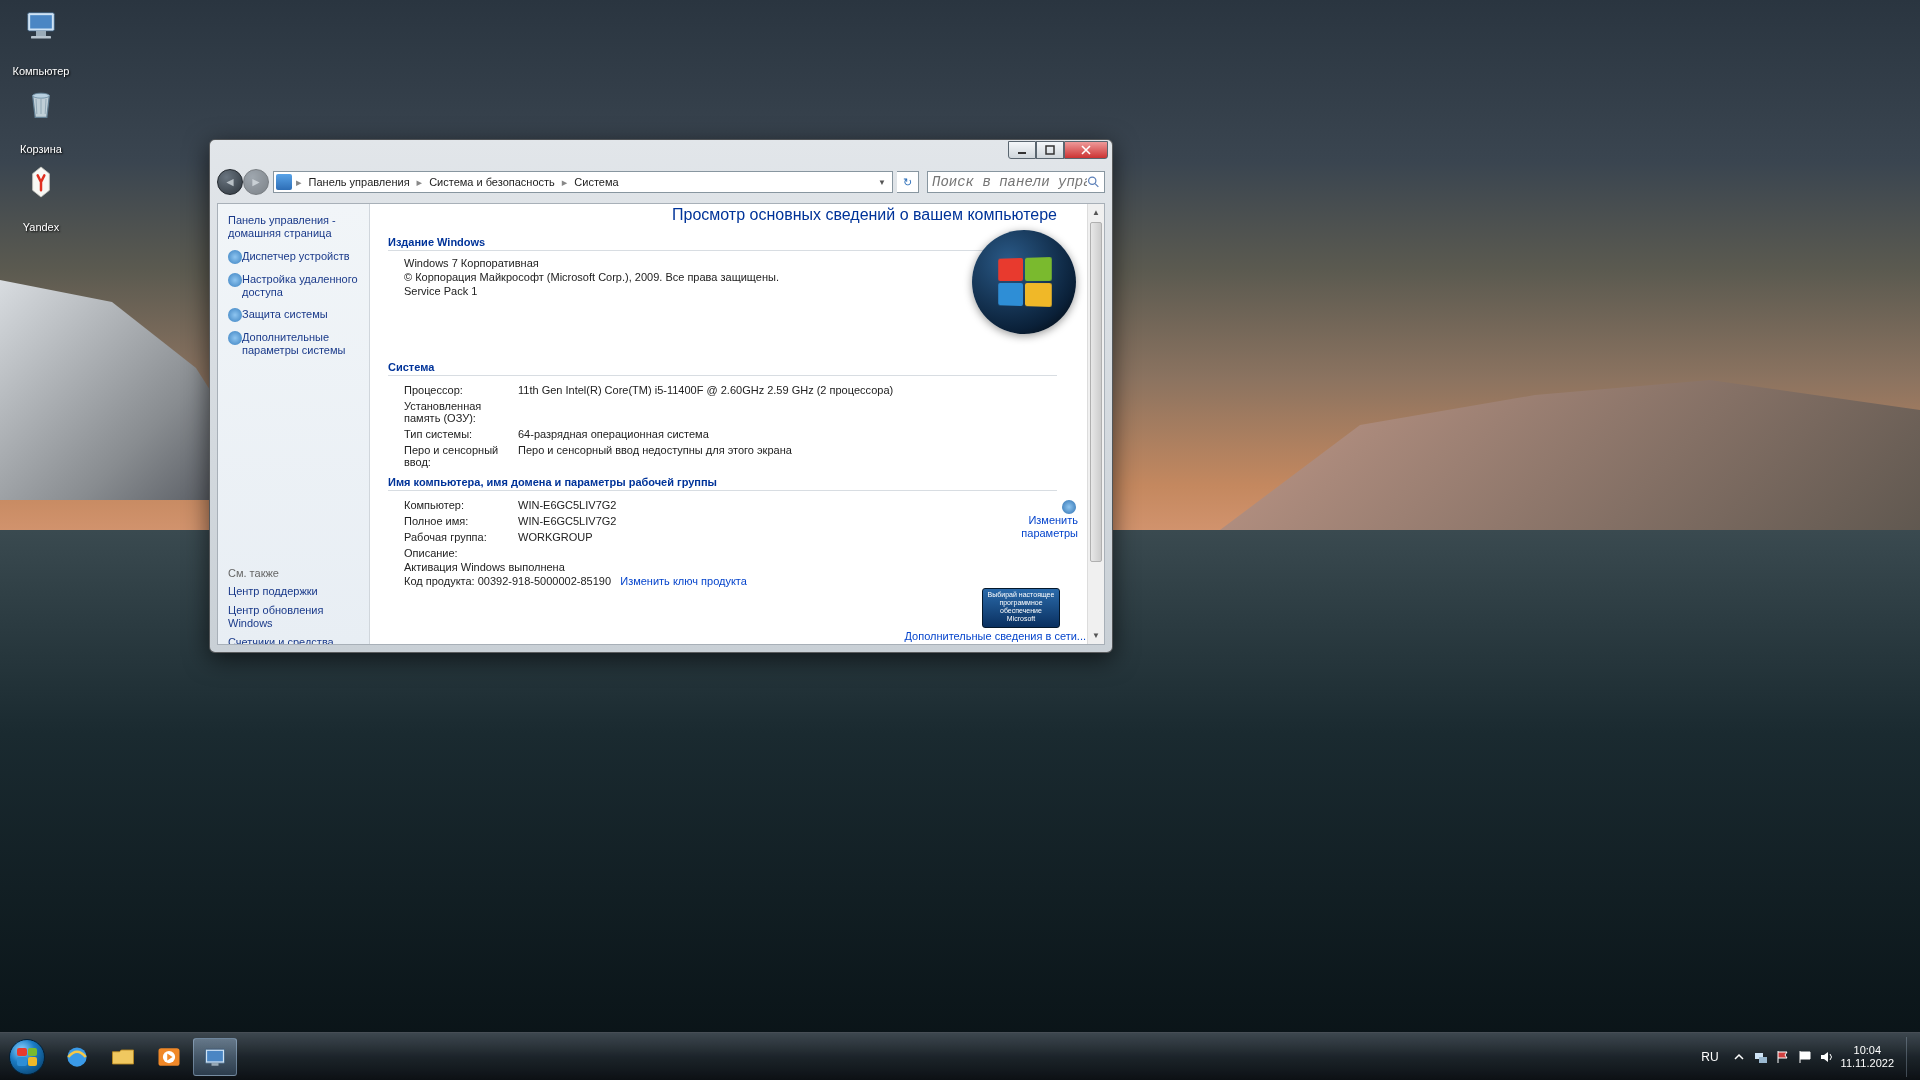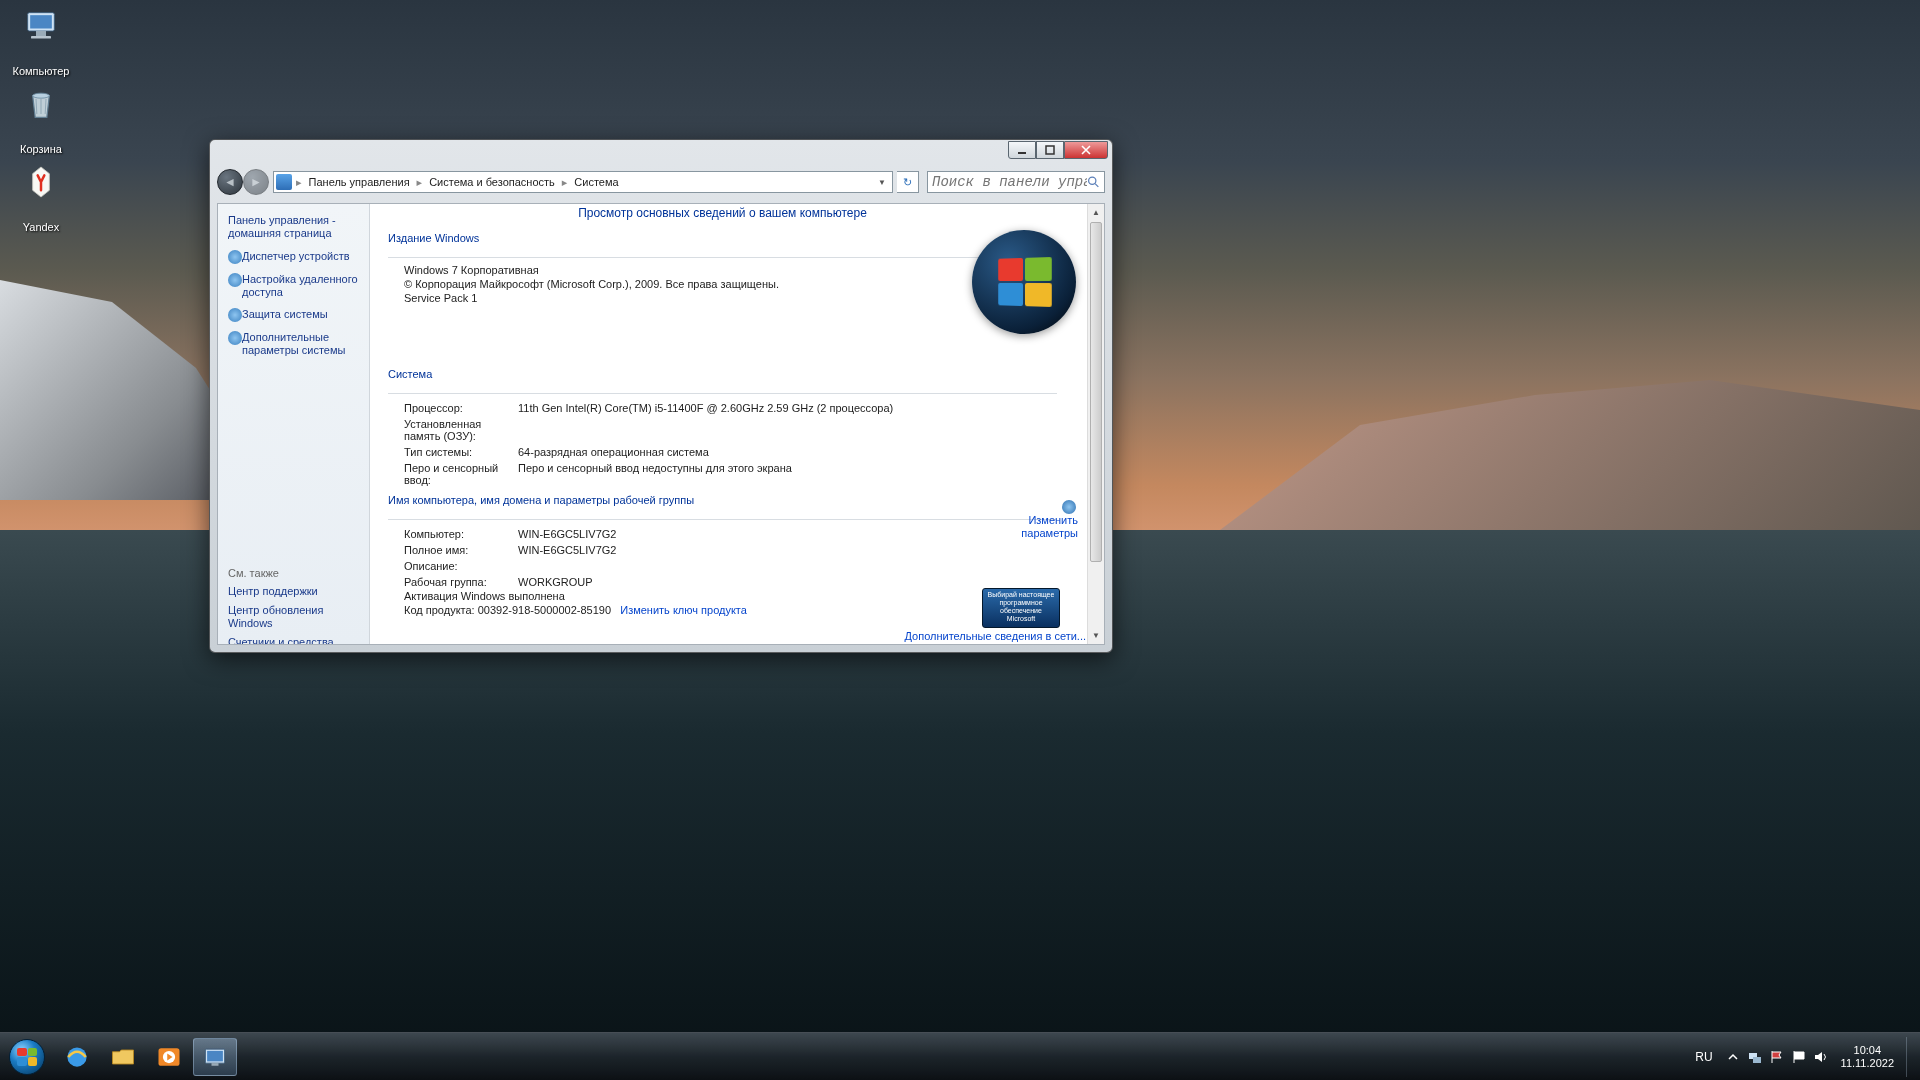--- a/index.html
+++ b/index.html
@@ -79,24 +79,24 @@
 .content { flex: 1; position: relative; overflow: hidden; }
 .scrollbar { position: absolute; right: 0; top: 0; bottom: 0; width: 17px;
   background: #f0f0f0; border-left: 1px solid #dcdcdc; }
 .scrollbar .thumb { position: absolute; left: 2px; right: 2px; top: 18px; height: 340px;
   background: linear-gradient(to right,#e8e8e8,#cccccc); border: 1px solid #b0b0b0; border-radius: 2px; }
 .scrollbar .arr { position: absolute; left: 0; right: 0; height: 17px;
   display: flex; align-items: center; justify-content: center; font-size: 8px; color: #555; cursor: pointer; }
 .scrollbar .arr.up { top: 0; } .scrollbar .arr.dn { bottom: 0; }
 
 .inner { padding: 0 30px 10px 18px; font-size: 11px; color: #222; margin-right: 17px; }
-.page-title { color: #003399; font-size: 12px; padding: 2px 0 6px 0;
-  text-align: center; white-space: nowrap; overflow: hidden; }
+.page-title { color: #003399; font-size: 16px; padding: 2px 0 6px 0;
+  text-align: right; white-space: nowrap; overflow: hidden; }
 .section-h { color: #003399; font-size: 11px; border-bottom: 1px solid #d8dde2;
-  padding-bottom: 13px; margin-bottom: 6px; margin-top: 6px; }
+  padding-bottom: 2px; margin-bottom: 6px; margin-top: 6px; font-weight: bold; }
 .kv { display: flex; padding: 2px 0; }
 .kv .k { width: 130px; padding-left: 16px; }
 .kv .v { flex: 1; }
 .kv .v.link { color: #0645cc; cursor: pointer; }
 .ind { padding-left: 16px; margin-bottom: 2px; }
 
 .winlogo { position: absolute; right: 28px; top: 26px; width: 104px; height: 104px;
   border-radius: 50%; background: radial-gradient(circle at 35% 30%, #2a5a88 0%, #0a2038 70%, #000 100%);
   box-shadow: 0 2px 8px rgba(0,0,0,.4); display: flex; align-items: center; justify-content: center; }
 .winflag { width: 54px; height: 48px; display: grid; grid-template-columns: 1fr 1fr;
@@ -125,21 +125,21 @@
 .orb .winflag { width: 20px; height: 18px; gap: 1px; transform: none; }
 .tbitem { width: 44px; height: 38px; margin: 0 1px; display: flex; align-items: center;
   justify-content: center; cursor: pointer; border-radius: 3px; }
 .tbitem.active { background: linear-gradient(to bottom, rgba(160,190,220,.45), rgba(80,110,140,.45));
   border: 1px solid rgba(180,210,240,.4); }
 .tbitem .ticon { width: 28px; height: 28px; }
 .tray { margin-left: auto; display: flex; align-items: center; gap: 6px; padding-right: 4px;
   color: #fff; font-size: 11px; }
 .tray .lang { font-size: 12px; margin-right: 6px; cursor: pointer; }
 .tray .ti { width: 16px; height: 16px; cursor: pointer; }
-.tray .clock { text-align: center; line-height: 13px; margin-left: 6px; cursor: pointer; }
+.tray .clock { text-align: center; line-height: 13px; cursor: pointer; }
 .tray .showdesk { width: 10px; height: 40px; border-left: 1px solid rgba(180,200,220,.3);
   margin-left: 6px; cursor: pointer; }
 </style>
 </head>
 <body>
 
 <div class="mountains">
   <div class="mountain-left"></div>
   <div class="mountain-right"></div>
 </div>
@@ -294,26 +294,26 @@
         <div class="section-h">Имя компьютера, имя домена и параметры рабочей группы</div>
         <div class="kv">
             <div class="k">Компьютер:</div>
           <div class="v">WIN-E6GC5LIV7G2</div>
           </div>
         <div class="kv">
             <div class="k">Полное имя:</div>
           <div class="v">WIN-E6GC5LIV7G2</div>
           </div>
         <div class="kv">
+            <div class="k">Рабочая группа:</div>
+          <div class="v">WORKGROUP</div>
+          </div>
+        <div class="kv">
             <div class="k">Описание:</div>
           <div class="v"></div>
-          </div>
-        <div class="kv">
-            <div class="k">Рабочая группа:</div>
-          <div class="v">WORKGROUP</div>
           </div>
 
         <div class="ind">Активация Windows выполнена</div>
         <div class="ind">
           <span>Код продукта: </span><span>00392-918-5000002-85190</span>&nbsp;&nbsp;&nbsp;<span style="color:#0645cc;cursor:pointer">Изменить ключ продукта</span>
         </div>
       </div>
 
       <div class="changeset">
         <span class="csicon"></span><span class="csl">Изменить параметры</span>

